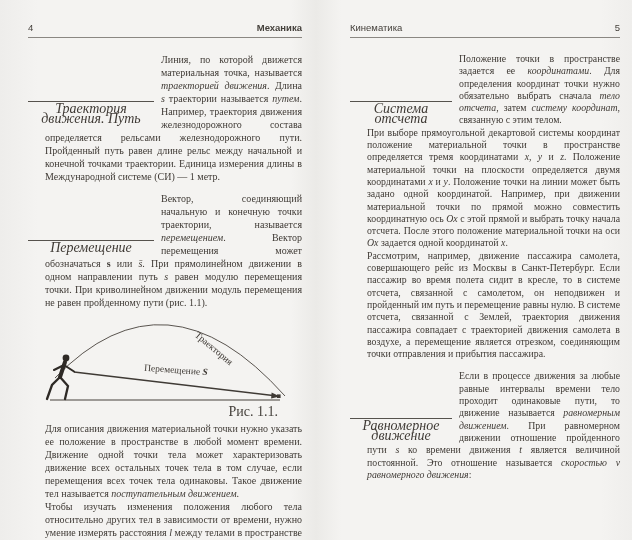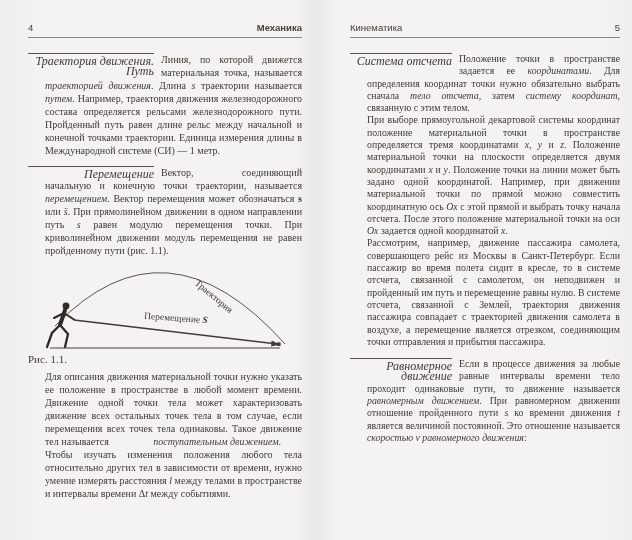--- a/index.html
+++ b/index.html
@@ -33,42 +33,43 @@
 
   .content { padding-top:15px; font-size:10px; line-height:13px; text-align:justify; }
   .page-right .content { font-size:9.8px; line-height:12.3px; }
 
   p.para { padding-left:17px; }
   .term {
     float:left;
     margin-left:-17px; margin-right:7px;
     width:126px;
     font-style:italic;
-    font-size:12px; line-height:10px;
+    font-size:14px; line-height:10px;
     border-top:0.8px solid #56524d;
     padding-top:2px;
-    text-align:right;
+    text-align:center;
+    margin-top:48px;
   }
   .page-right .term { width:102px;font-style:italic; }
   .sec-gap { margin-top:9px; }
   .sec-gap-lg { margin-top:10px; }
 
   
   .figure-box { position:relative; margin:6px 0 3px 0; height:104px; }
   .figure-box svg { display:block; }
   .fig-label {
     position:absolute;
     font-size:9.5px; color:#3f3a35; white-space:nowrap;
   }
   .label-traj { left:172px; top:14px; transform:rotate(40deg); transform-origin:left top; }
   .label-disp { left:116px; top:49px; transform:rotate(4deg); }
   .label-disp b { font-style:italic; font-weight:bold; }
   .fig-caption {
     position:absolute; left:0; right:24px; top:90px;
-    text-align:left; font-size:11px; color:#45413c;
+    text-align:right; font-size:14px; color:#45413c;
   }
 </style>
 </head>
 <body style="color: rgb(63, 58, 53);">
 
 <div class="spread">
 
   <div class="page page-left">
     <div class="pagehead">
       <span>4</span>
@@ -105,21 +106,21 @@
             <path d="M32,62 L40,71 L37,84" stroke-width="2.3"></path>
             <path d="M32,62 L24,70 L19,84" stroke-width="2.3"></path>
           </g>
         </svg>
         <span class="fig-label label-traj">Траектория</span>
         <span class="fig-label label-disp"><span>Перемещение </span><b>S</b></span>
         <div class="fig-caption">Рис. 1.1.</div>
       </div>
 
       <p class="para">
-        <span><span>Для описания движения материальной точки нужно указать ее положение в пространстве в любой момент времени. Движение одной точки тела может характеризовать движение всех остальных точек тела в том случае, если перемещения всех точек тела одинаковы. Такое движение тел называется </span><span style="font-style: italic; margin-left: 42px;">поступательным движением</span><span>.</span></span>
+        <span><span>Для описания движения материальной точки нужно указать ее положение в пространстве в любой момент времени. Движение одной точки тела может характеризовать движение всех остальных точек тела в том случае, если перемещения всех точек тела одинаковы. Такое движение тел называется </span><span style="font-style: italic;">поступательным движением</span><span>.</span></span>
       </p>
       <p class="para">
         <span><span>Чтобы изучать изменения положения любого тела относительно других тел в зависимости от времени, нужно умение измерять расстояния </span><span style="font-style: italic;">l</span><span> между телами в пространстве и интервалы времени Δ</span><span style="font-style: italic;">t</span><span> между событиями.</span></span>
       </p>
 
     </div>
   </div>
 
   <div class="page page-right">
     <div class="pagehead">

